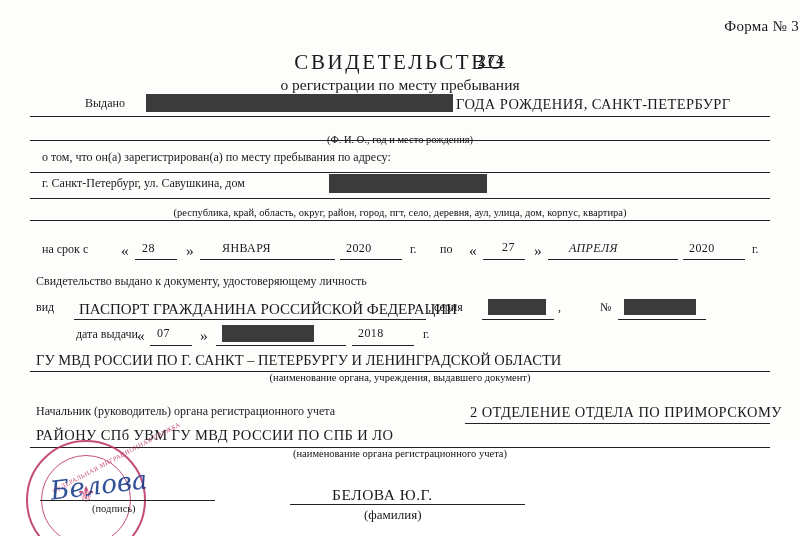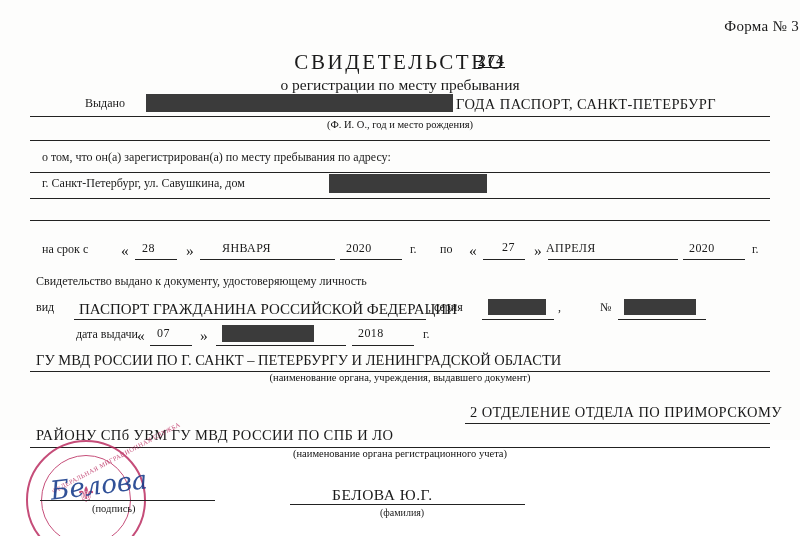--- a/index.html
+++ b/index.html
@@ -151,72 +151,73 @@
     border-bottom: 1px solid #222;
   }
   .cap-podpis {
     position: absolute;
     left: 92px;
     top: 503px;
     font-size: 10.5px;
   }
   .cap-familia {
     position: absolute;
-    left: 380px;
+    left: 364px;
     top: 507px;
-    font-size: 10px;
+    font-size: 13px;
   }
   .quote {
     font-size: 15.5px;
   }
 </style>
 </head>
 <body>
 
 <div class="page">
 
   <div class="form-no">Форма № 3</div>
 
   <div class="title">СВИДЕТЕЛЬСТВО</div>
   <div class="title-number">274</div>
   <div class="subtitle">о регистрации по месту пребывания</div>
 
   <div class="row" style="left:85px; top:96px;">Выдано</div>
   <div class="redact" style="left:146px; top:94px; width:307px; height:18px;"></div>
-  <div class="row bold-ish" style="left:456px; top:96px; font-size:14.5px;">ГОДА ПАСПОРТ, САНКТ-ПЕТЕРБУРГ</div>
+  <div class="row bold-ish" style="left:456px; top:96px; font-size:14.5px;">ГОДА РОЖДЕНИЯ, САНКТ-ПЕТЕРБУРГ</div>
   <div class="line" style="left:30px; top:116px; width:740px;"></div>
 
   <div class="line" style="left:30px; top:140px; width:740px;"></div>
-  <div class="caption" style="top:119px;">(Ф. И. О., год и место рождения)</div>
+  <div class="caption" style="top:134px;">(Ф. И. О., год и место рождения)</div>
 
   <div class="row" style="left:42px; top:150px;">о том, что он(а) зарегистрирован(а) по месту пребывания по адресу:</div>
   <div class="line" style="left:30px; top:172px; width:740px;"></div>
 
   <div class="row" style="left:42px; top:176px;">г. Санкт-Петербург, ул. Савушкина, дом</div>
   <div class="redact" style="left:329px; top:174px; width:158px; height:19px;"></div>
   <div class="line" style="left:30px; top:198px; width:740px;"></div>
 
   <div class="line" style="left:30px; top:220px; width:740px;"></div>
+  <div class="caption" style="top:207px;">(республика, край, область, округ, район, город, пгт, село, деревня, аул, улица, дом, корпус, квартира)</div>
 
   <div class="row" style="left:42px; top:242px;">на срок с</div>
   <div class="row quote" style="left:121px; top:242px;">«</div>
   <div class="row bold-ish" style="left:142px; top:241px;">28</div>
   <div class="line" style="left:135px; top:259px; width:42px;"></div>
   <div class="row quote" style="left:186px; top:242px;">»</div>
   <div class="row bold-ish" style="left:222px; top:241px;">ЯНВАРЯ</div>
   <div class="line" style="left:200px; top:259px; width:135px;"></div>
   <div class="row bold-ish" style="left:346px; top:241px;">2020</div>
   <div class="line" style="left:340px; top:259px; width:62px;"></div>
   <div class="row" style="left:410px; top:242px;">г.</div>
   <div class="row" style="left:440px; top:242px;">по</div>
   <div class="row quote" style="left:469px; top:242px;">«</div>
   <div class="row bold-ish" style="left:490px; top:240px;margin-left:12px;">27</div>
   <div class="line" style="left:483px; top:259px; width:42px;"></div>
   <div class="row quote" style="left:534px; top:242px;">»</div>
-  <div class="row bold-ish" style="left:546px; top:241px;">АПРЕЛЯ</div>
+  <div class="row bold-ish" style="left:569px; top:241px;font-style:italic;">АПРЕЛЯ</div>
   <div class="line" style="left:548px; top:259px; width:130px;"></div>
   <div class="row bold-ish" style="left:689px; top:241px;">2020</div>
   <div class="line" style="left:683px; top:259px; width:62px;"></div>
   <div class="row" style="left:752px; top:242px;">г.</div>
 
   <div class="row" style="left:36px; top:274px;">Свидетельство выдано к документу, удостоверяющему личность</div>
 
   <div class="row" style="left:36px; top:300px;">вид</div>
   <div class="row" style="left:79px; top:301px; font-size:15px;">ПАСПОРТ ГРАЖДАНИНА РОССИЙСКОЙ ФЕДЕРАЦИИ</div>
   <div class="line" style="left:74px; top:319px; width:352px;"></div>
@@ -236,20 +237,21 @@
   <div class="redact" style="left:222px; top:325px; width:92px; height:17px;"></div>
   <div class="line" style="left:216px; top:345px; width:130px;"></div>
   <div class="row bold-ish" style="left:358px; top:326px;">2018</div>
   <div class="line" style="left:352px; top:345px; width:62px;"></div>
   <div class="row" style="left:423px; top:327px;">г.</div>
 
   <div class="row" style="left:36px; top:352px; font-size:14.5px;">ГУ  МВД  РОССИИ  ПО  Г. САНКТ – ПЕТЕРБУРГУ  И  ЛЕНИНГРАДСКОЙ ОБЛАСТИ</div>
   <div class="line" style="left:30px; top:371px; width:740px;"></div>
   <div class="caption" style="top:372px;">(наименование органа, учреждения, выдавшего документ)</div>
 
+  <div class="row" style="left:36px; top:404px;">Начальник (руководитель) органа регистрационного учета</div>
   <div class="row bold-ish" style="left:470px; top:404px; font-size:14.5px;">2 ОТДЕЛЕНИЕ ОТДЕЛА  ПО ПРИМОРСКОМУ</div>
   <div class="line" style="left:465px; top:423px; width:305px;"></div>
 
   <div class="row bold-ish" style="left:36px; top:427px; font-size:14.5px;">РАЙОНУ СПб УВМ  ГУ  МВД  РОССИИ  ПО СПБ  И  ЛО</div>
   <div class="line" style="left:30px; top:447px; width:740px;"></div>
   <div class="caption" style="top:448px;">(наименование органа регистрационного учета)</div>
 
   <div class="stamp">
     <div class="stamp-inner"></div>
     <div class="stamp-txt" style="left:16px; top:12px; transform:rotate(-28deg);">ФЕДЕРАЛЬНАЯ МИГРАЦИОННАЯ СЛУЖБА</div>

